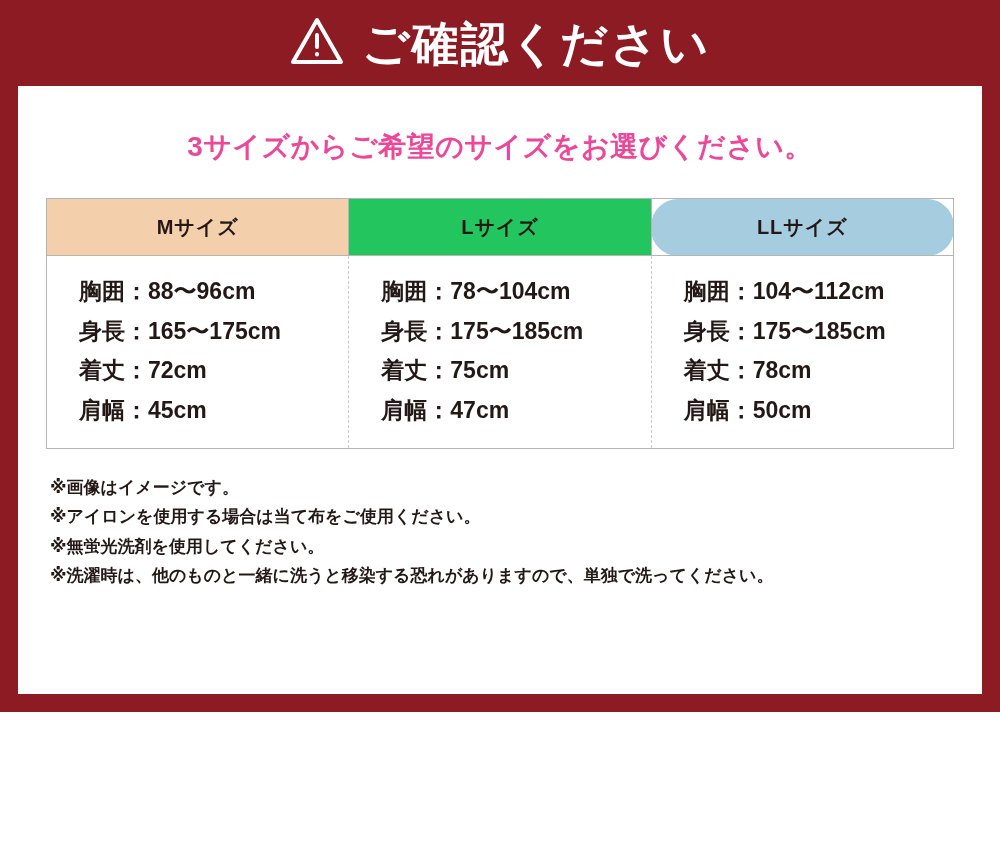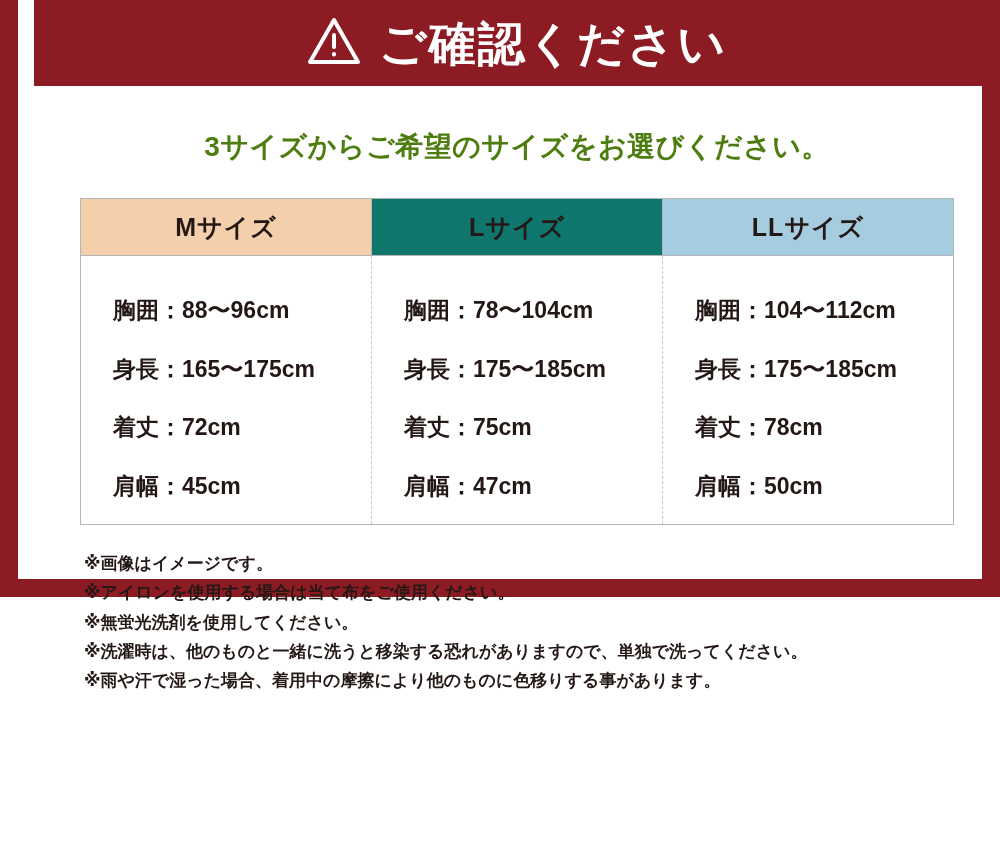--- a/index.html
+++ b/index.html
@@ -10,27 +10,26 @@
     width: 1000px;
     height: 850px;
     background: #ffffff;
     font-family: "Liberation Sans", "DejaVu Sans", sans-serif;
     color: #231815;
     overflow: hidden;
   }
   .page {
     position: relative;
     width: 1000px;
-    height: 597px;
+    height: 712px;
     box-sizing: border-box;
     border-left: 18px solid #8d1b23;
     border-right: 18px solid #8d1b23;
     border-bottom: 18px solid #8d1b23;
     background: #ffffff;
-    padding-left: 34px;
   }
   .header-band {
     height: 86px;
     background: #8d1b23;
     display: flex;
     align-items: center;
     justify-content: center;
     gap: 18px;
     margin: 0 -18px;
   }
@@ -45,55 +44,54 @@
     line-height: 1;
     white-space: nowrap;
   }
   .content {
     padding: 0 28px;
   }
   .lead {
     text-align: center;
     font-size: 28px;
     font-weight: bold;
-    color: #4d7c0f;
+    color: #ec4899;
     margin-top: 42px;
     letter-spacing: 0.5px;
   }
   .size-table {
     margin-top: 32px;
     border: 1px solid #b5b5b6;
     border-collapse: collapse;
     width: 100%;
     table-layout: fixed;
   }
   .size-table th {
     height: 54px;
-    font-size: 25px;
+    font-size: 20px;
     font-weight: bold;
     color: #231815;
     border-right: 1px solid #b5b5b6;
     border-bottom: 1px solid #b5b5b6;
     text-align: center;
     letter-spacing: 1px;
   }
-  .size-table th:last-child { border-right: none; }
+  .size-table th:last-child { border-right: none; border-radius: 27px; }
   .size-table td {
     vertical-align: top;
     padding: 16px 0 18px 32px;
     border-right: 1px dashed #c8c9ca;
   }
   .size-table td:last-child { border-right: none; }
   .spec-line {
     font-size: 23px;
     font-weight: bold;
     line-height: 1.72;
     color: #231815;
     white-space: nowrap;
-    margin-top: 19px;
   }
   .notes {
     margin-top: 26px;
     padding: 0 4px;
   }
   .note {
     font-size: 17px;
     font-weight: bold;
     line-height: 1.48;
     color: #231815;
@@ -117,21 +115,21 @@
   </div>
 
   <div class="content">
 
     <div class="lead">3サイズからご希望のサイズをお選びください。</div>
 
     <table class="size-table">
       <thead>
         <tr>
           <th style="background:#f4cfab;">Mサイズ</th>
-          <th style="background:#0f766e;">Lサイズ</th>
+          <th style="background:#22c55e;">Lサイズ</th>
           <th style="background:#a5cddf;">LLサイズ</th>
         </tr>
       </thead>
       <tbody>
         <tr>
           <td>
             <div class="spec-line">胸囲：88〜96cm</div>
             <div class="spec-line">身長：165〜175cm</div>
             <div class="spec-line">着丈：72cm</div>
             <div class="spec-line">肩幅：45cm</div>
@@ -150,17 +148,16 @@
           </td>
         </tr>
       </tbody>
     </table>
 
     <div class="notes">
       <div class="note">※画像はイメージです。</div>
       <div class="note">※アイロンを使用する場合は当て布をご使用ください。</div>
       <div class="note">※無蛍光洗剤を使用してください。</div>
       <div class="note">※洗濯時は、他のものと一緒に洗うと移染する恐れがありますので、単独で洗ってください。</div>
-      <div class="note">※雨や汗で湿った場合、着用中の摩擦により他のものに色移りする事があります。</div>
     </div>
 
   </div>
 </div>
 
 </body></html>

